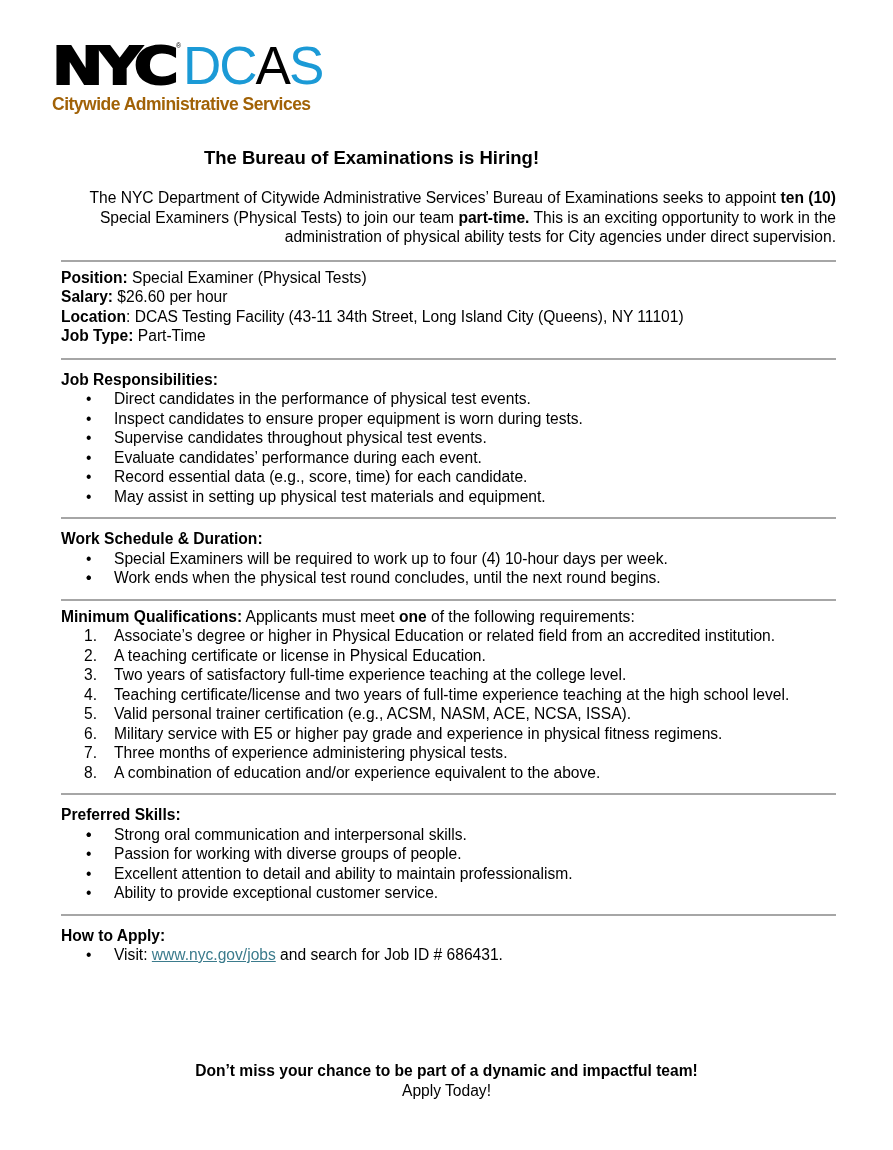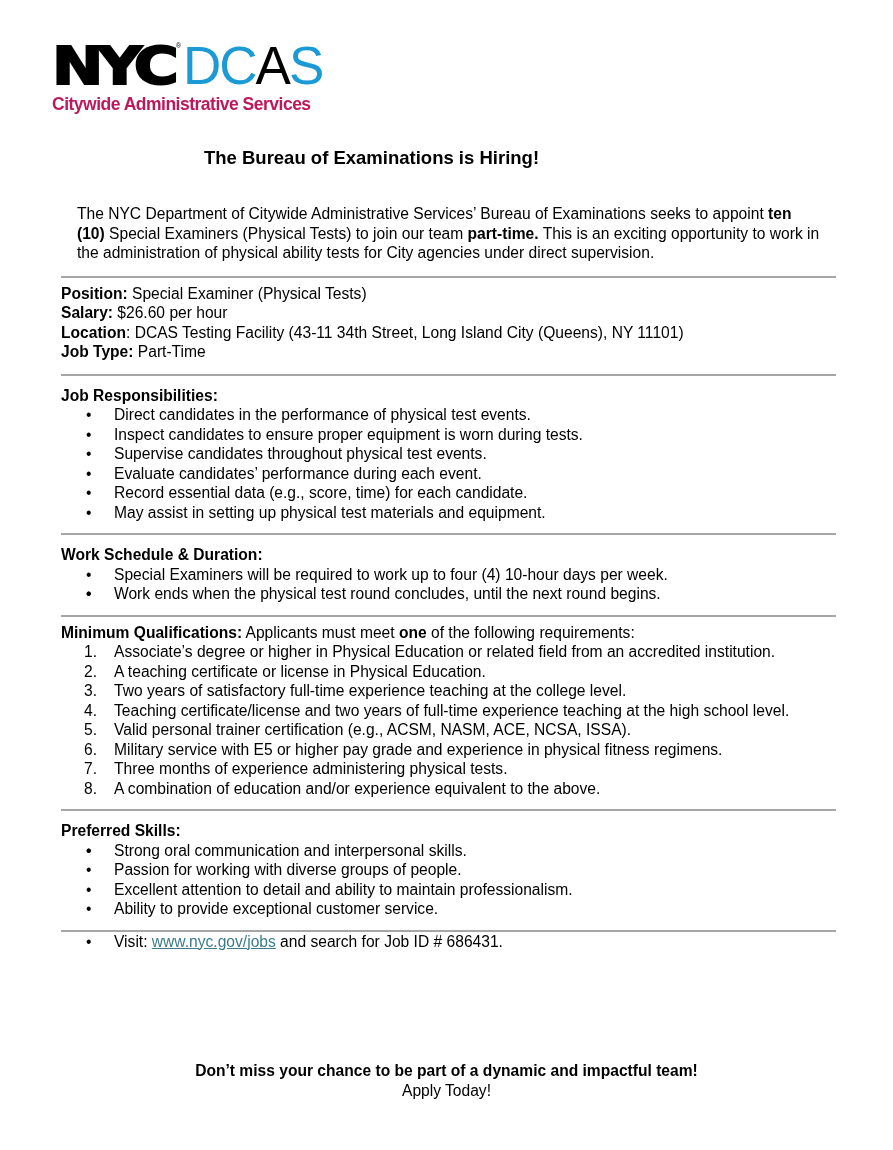--- a/index.html
+++ b/index.html
@@ -19,29 +19,29 @@
   .logo-dcas {
     position: absolute; left: 131px; top: -1px;
     font-family: "Liberation Sans", sans-serif; font-weight: normal;
     font-size: 53px; line-height: 53px; letter-spacing: -2px;
   }
   .logo-dcas .b { color: #1b9ad6; }
   .logo-dcas .k { color: #000; }
   .logo-sub {
     position: absolute; left: 0; top: 54px;
     font-family: "Liberation Sans", sans-serif; font-weight: bold;
-    font-size: 17.5px; letter-spacing: -0.5px; color: #be185d; white-space: nowrap;
+    font-size: 17.5px; letter-spacing: -0.5px; color: #a16207; white-space: nowrap;
   }
 
   .title {
     position: absolute; left: 0; width: 743px; top: 147px; text-align: center;
     font-weight: bold; font-size: 18.5px;
   }
   .content { position: absolute; left: 61px; top: 188px; width: 775px; font-size: 15.6px; line-height: 19.5px; }
-  .content p { margin: 16px; }
+  .content p { margin: 0; text-align: right; }
   .hr { height: 2px; background: #a6a6a6; margin: 0; }
   .intro { margin-bottom: 13px !important; }
   .info { margin-top: 6px; margin-bottom: 12px; }
   .section-head { font-weight: bold; margin-top: 10px; }
   ul.bul, ol.num { margin: 0; padding: 0; list-style: none; }
   ul.bul li, ol.num li { position: relative; padding-left: 53px; }
   ul.bul li .mark { position: absolute; left: 25px; top: 0; }
   ol.num li .mark { position: absolute; left: 23px; top: 0; }
   .sec { margin-bottom: 11px; }
   a.link { color: #3b7b8c; text-decoration: underline; }
@@ -124,20 +124,21 @@
         <li><span class="mark">•</span><span>Strong oral communication and interpersonal skills.</span></li>
         <li><span class="mark">•</span><span>Passion for working with diverse groups of people.</span></li>
         <li><span class="mark">•</span><span>Excellent attention to detail and ability to maintain professionalism.</span></li>
         <li><span class="mark">•</span><span>Ability to provide exceptional customer service.</span></li>
       </ul>
   </div>
 
   <div class="hr"></div>
 
   <div class="sec">
+    <div class="section-head">How to Apply:</div>
     <ul class="bul">
       <li><span class="mark">•</span><span>Visit: </span><a class="link" href="#">www.nyc.gov/jobs</a><span> and search for Job ID # 686431.</span></li>
     </ul>
   </div>
 </div>
 
 <div class="closing">
   <div class="bold">Don’t miss your chance to be part of a dynamic and impactful team!</div>
   <div>Apply Today!</div>
 </div>

